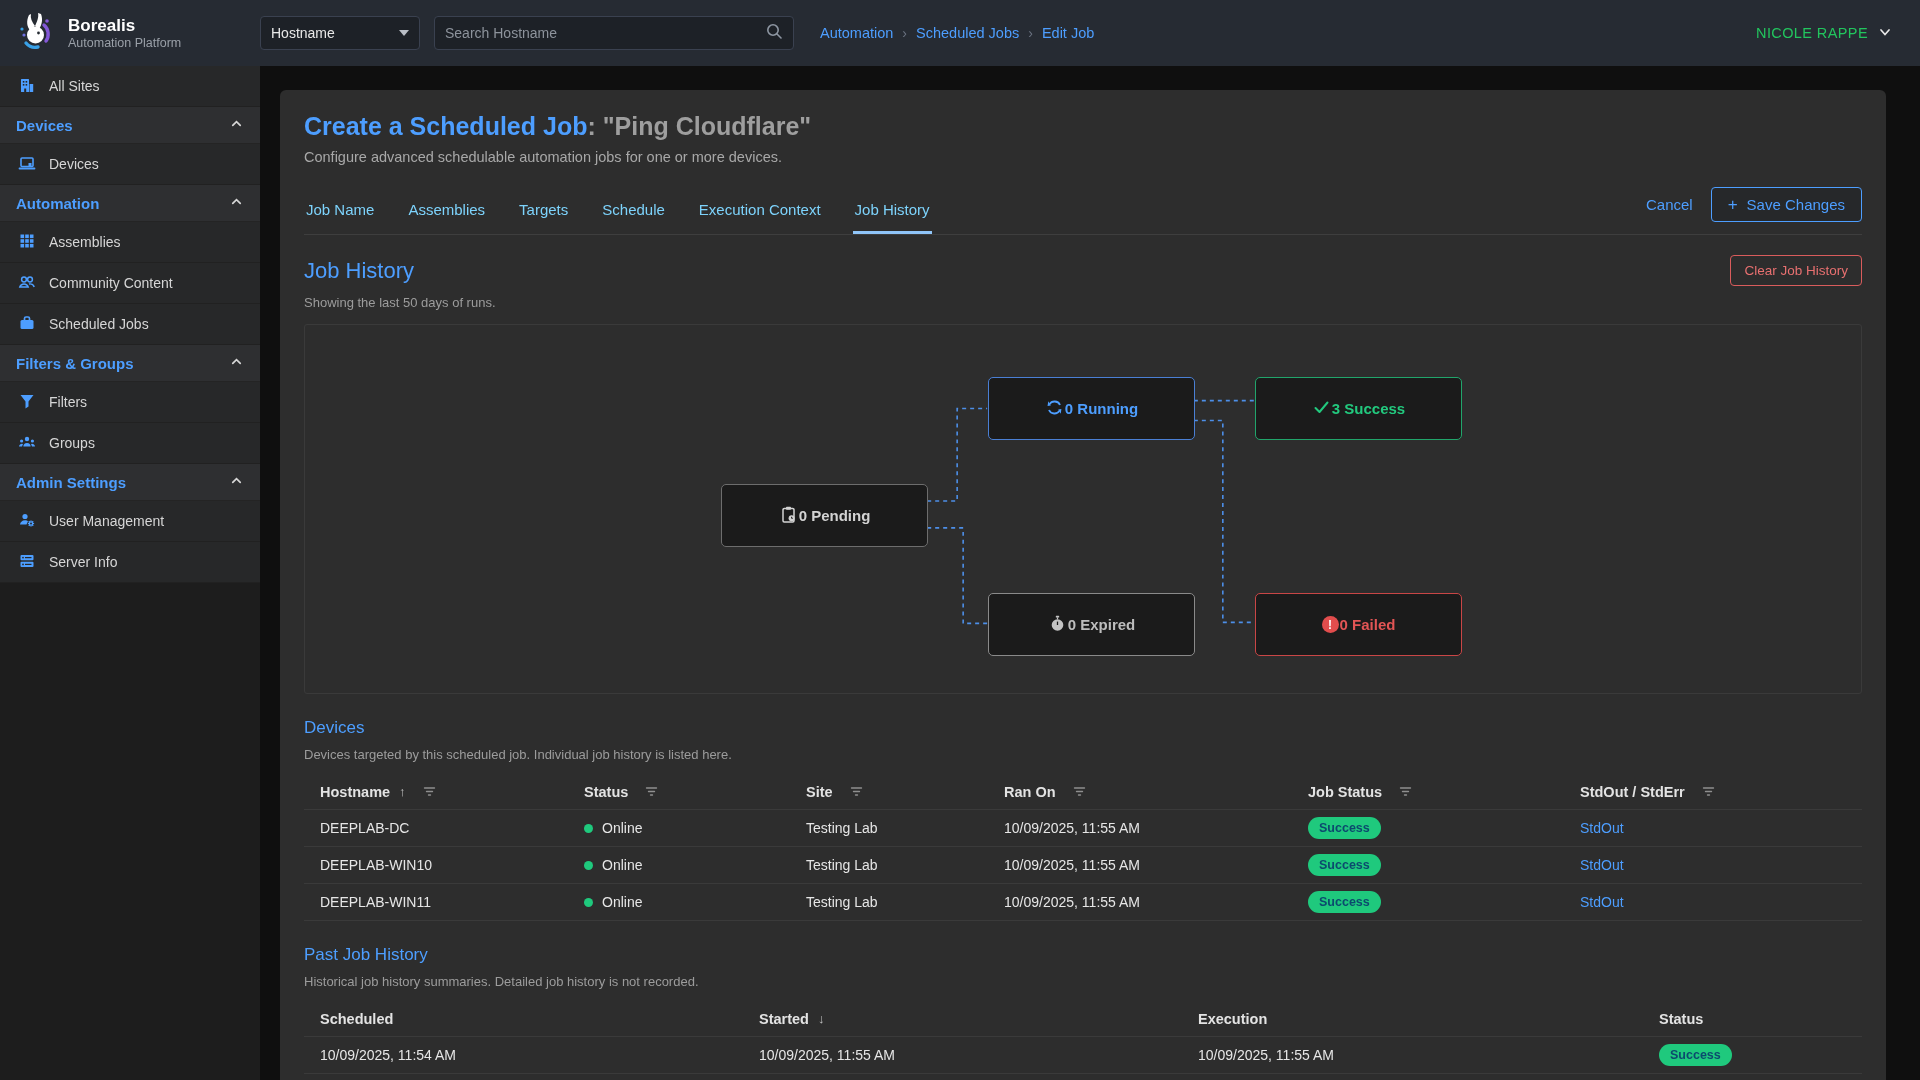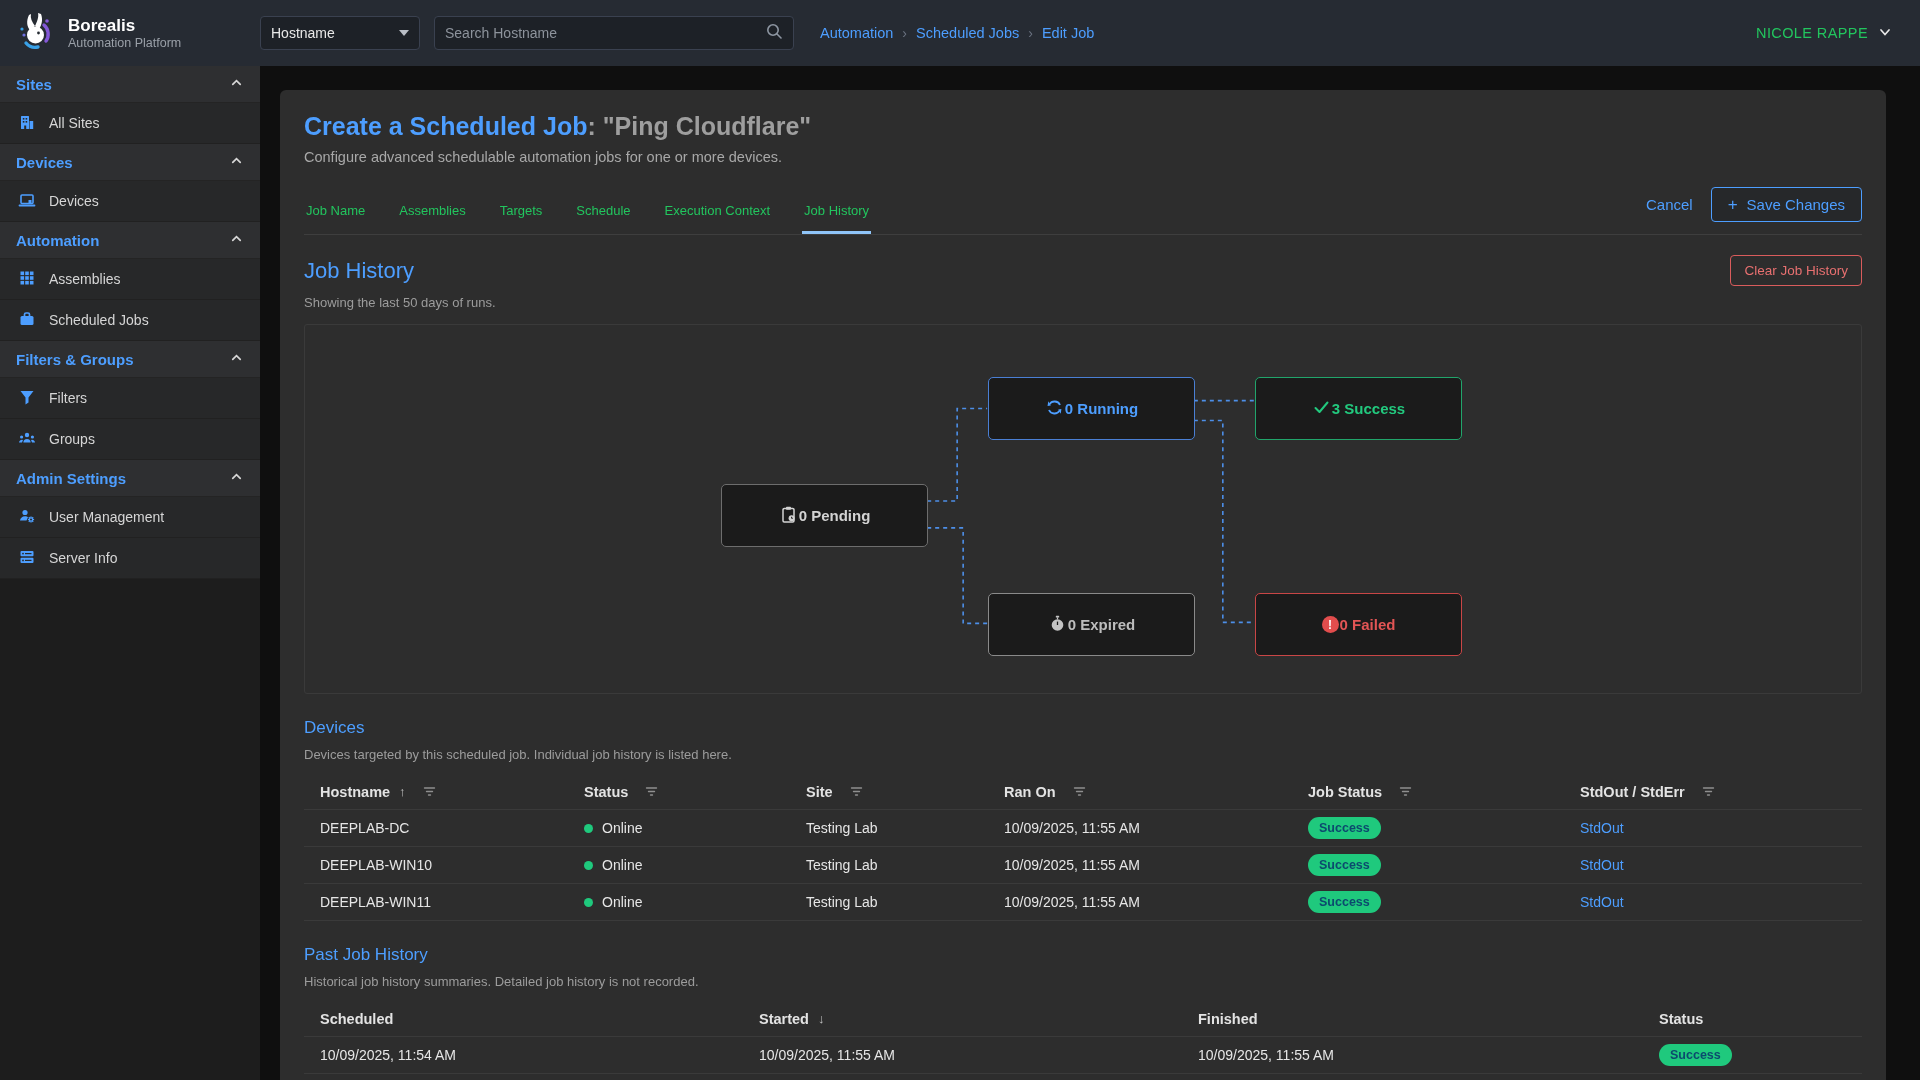--- a/index.html
+++ b/index.html
@@ -43,21 +43,21 @@
   .card { position:absolute; left:20px; top:24px; width:1606px; min-height:978px; background:#2d2d2d;
     border-radius:6px; padding:22px 24px 18px 24px; }
 
   .page-title { font-size:25px; }
   .page-title .t-blue { color:#4d9eff; }
   .page-title .t-gray { color:#9e9e9e; }
   .page-sub { color:#a8a8a8; font-size:14.5px; margin-top:8px; }
 
   .tabs-row { display:flex; align-items:flex-end; margin-top:22px; border-bottom:1px solid #3e3e3e; }
   .tabs { display:flex; gap:30px; }
-  .tab { color:#22c55e; font-size:13px; padding:6px 2px 13px 2px; cursor:pointer; border-bottom:3px solid transparent; }
+  .tab { color:#7dd3fc; font-size:15px; padding:6px 2px 13px 2px; cursor:pointer; border-bottom:3px solid transparent; }
   .tab.active { border-bottom:3px solid #90c5f8; }
   .tabs-actions { margin-left:auto; display:flex; align-items:center; gap:18px; padding-bottom:12px; }
   .cancel-link { color:#4d9eff; font-size:15px; cursor:pointer; }
   .save-btn { border:1px solid #4d9eff; color:#4d9eff; background:rgba(20,26,34,.25); border-radius:4px;
     font-size:15px; padding:8px 16px; display:flex; align-items:center; gap:9px; cursor:pointer; font-family:inherit; }
   .plus-glyph { font-size:17px; line-height:1; }
 
   .section-head-row { display:flex; align-items:center; justify-content:space-between; margin-top:20px; }
   .h-jobhistory { color:#4d9eff; font-size:22px; font-weight:normal; }
   .clear-btn { border:1px solid #d95c5c; color:#e87070; background:transparent; border-radius:4px;
@@ -150,26 +150,20 @@
           <polyline points="3,5 7,9.5 11,5" fill="none" stroke="#e8e8e8" stroke-width="1.7" stroke-linecap="round"></polyline>
         </svg>
       </span>
     </div>
   </header>
 
   <div class="body-row">
 
     <aside class="sidebar">
 
-      <div class="side-section-header">
-        <span>Sites</span>
-        <span><svg width="15" height="15" viewBox="0 0 16 16">
-              <polyline points="4,10 8,6 12,10" fill="none" stroke="#d6d6d6" stroke-width="1.8" stroke-linecap="round"></polyline>
-            </svg></span>
-      </div>
       <div class="side-item">
         <span><svg width="18" height="18" viewBox="0 0 18 18">
               <rect x="3" y="3" width="8" height="13" rx="0.5" fill="#4d9eff"></rect>
               <rect x="11.6" y="8" width="3.6" height="8" fill="#4d9eff"></rect>
               <rect x="4.8" y="5" width="1.6" height="1.6" fill="#272829"></rect>
               <rect x="7.6" y="5" width="1.6" height="1.6" fill="#272829"></rect>
               <rect x="4.8" y="8" width="1.6" height="1.6" fill="#272829"></rect>
               <rect x="7.6" y="8" width="1.6" height="1.6" fill="#272829"></rect>
               <rect x="6.2" y="12.5" width="2" height="3.5" fill="#272829"></rect>
             </svg></span>
@@ -205,20 +199,29 @@
                 <rect x="11.9" y="2.5" width="3.6" height="3.6"></rect>
                 <rect x="2.5" y="7.2" width="3.6" height="3.6"></rect>
                 <rect x="7.2" y="7.2" width="3.6" height="3.6"></rect>
                 <rect x="11.9" y="7.2" width="3.6" height="3.6"></rect>
                 <rect x="2.5" y="11.9" width="3.6" height="3.6"></rect>
                 <rect x="7.2" y="11.9" width="3.6" height="3.6"></rect>
                 <rect x="11.9" y="11.9" width="3.6" height="3.6"></rect>
               </g>
             </svg></span>
         <span>Assemblies</span>
+      </div>
+      <div class="side-item">
+        <span><svg width="18" height="18" viewBox="0 0 18 18">
+              <circle cx="6" cy="6.5" r="2.4" fill="none" stroke="#4d9eff" stroke-width="1.5"></circle>
+              <circle cx="12" cy="6.5" r="2.4" fill="none" stroke="#4d9eff" stroke-width="1.5"></circle>
+              <path d="M1.8 14 a4.4 4.4 0 0 1 8.4 0 Z" fill="none" stroke="#4d9eff" stroke-width="1.5"></path>
+              <path d="M11 11 a4.4 4.4 0 0 1 5.2 3" fill="none" stroke="#4d9eff" stroke-width="1.5"></path>
+            </svg></span>
+        <span>Community Content</span>
       </div>
       <div class="side-item">
         <span><svg width="18" height="18" viewBox="0 0 18 18">
               <rect x="2.5" y="6" width="13" height="9" rx="1.5" fill="#4d9eff"></rect>
               <path d="M6.5 6 V4.5 a1.5 1.5 0 0 1 1.5 -1.5 h2 a1.5 1.5 0 0 1 1.5 1.5 V6" fill="none" stroke="#4d9eff" stroke-width="1.7"></path>
             </svg></span>
         <span>Scheduled Jobs</span>
       </div>
 
       <div class="side-section-header">
@@ -496,21 +499,21 @@
         <div class="tbl">
           <div class="tr head past-grid">
             <div class="th-cell">
                 <span>Scheduled</span>
               </div>
             <div class="th-cell">
               <span>Started</span>
               <span class="sort-arrow">↓</span>
             </div>
             <div class="th-cell">
-                <span>Finished</span>
+                <span>Execution</span>
               </div>
             <div class="th-cell">
                 <span>Status</span>
               </div>
           </div>
           <div class="tr datarow past-grid">
             <div>10/09/2025, 11:54 AM</div>
             <div>10/09/2025, 11:55 AM</div>
             <div>10/09/2025, 11:55 AM</div>
             <div><span class="badge-success">Success</span></div>

